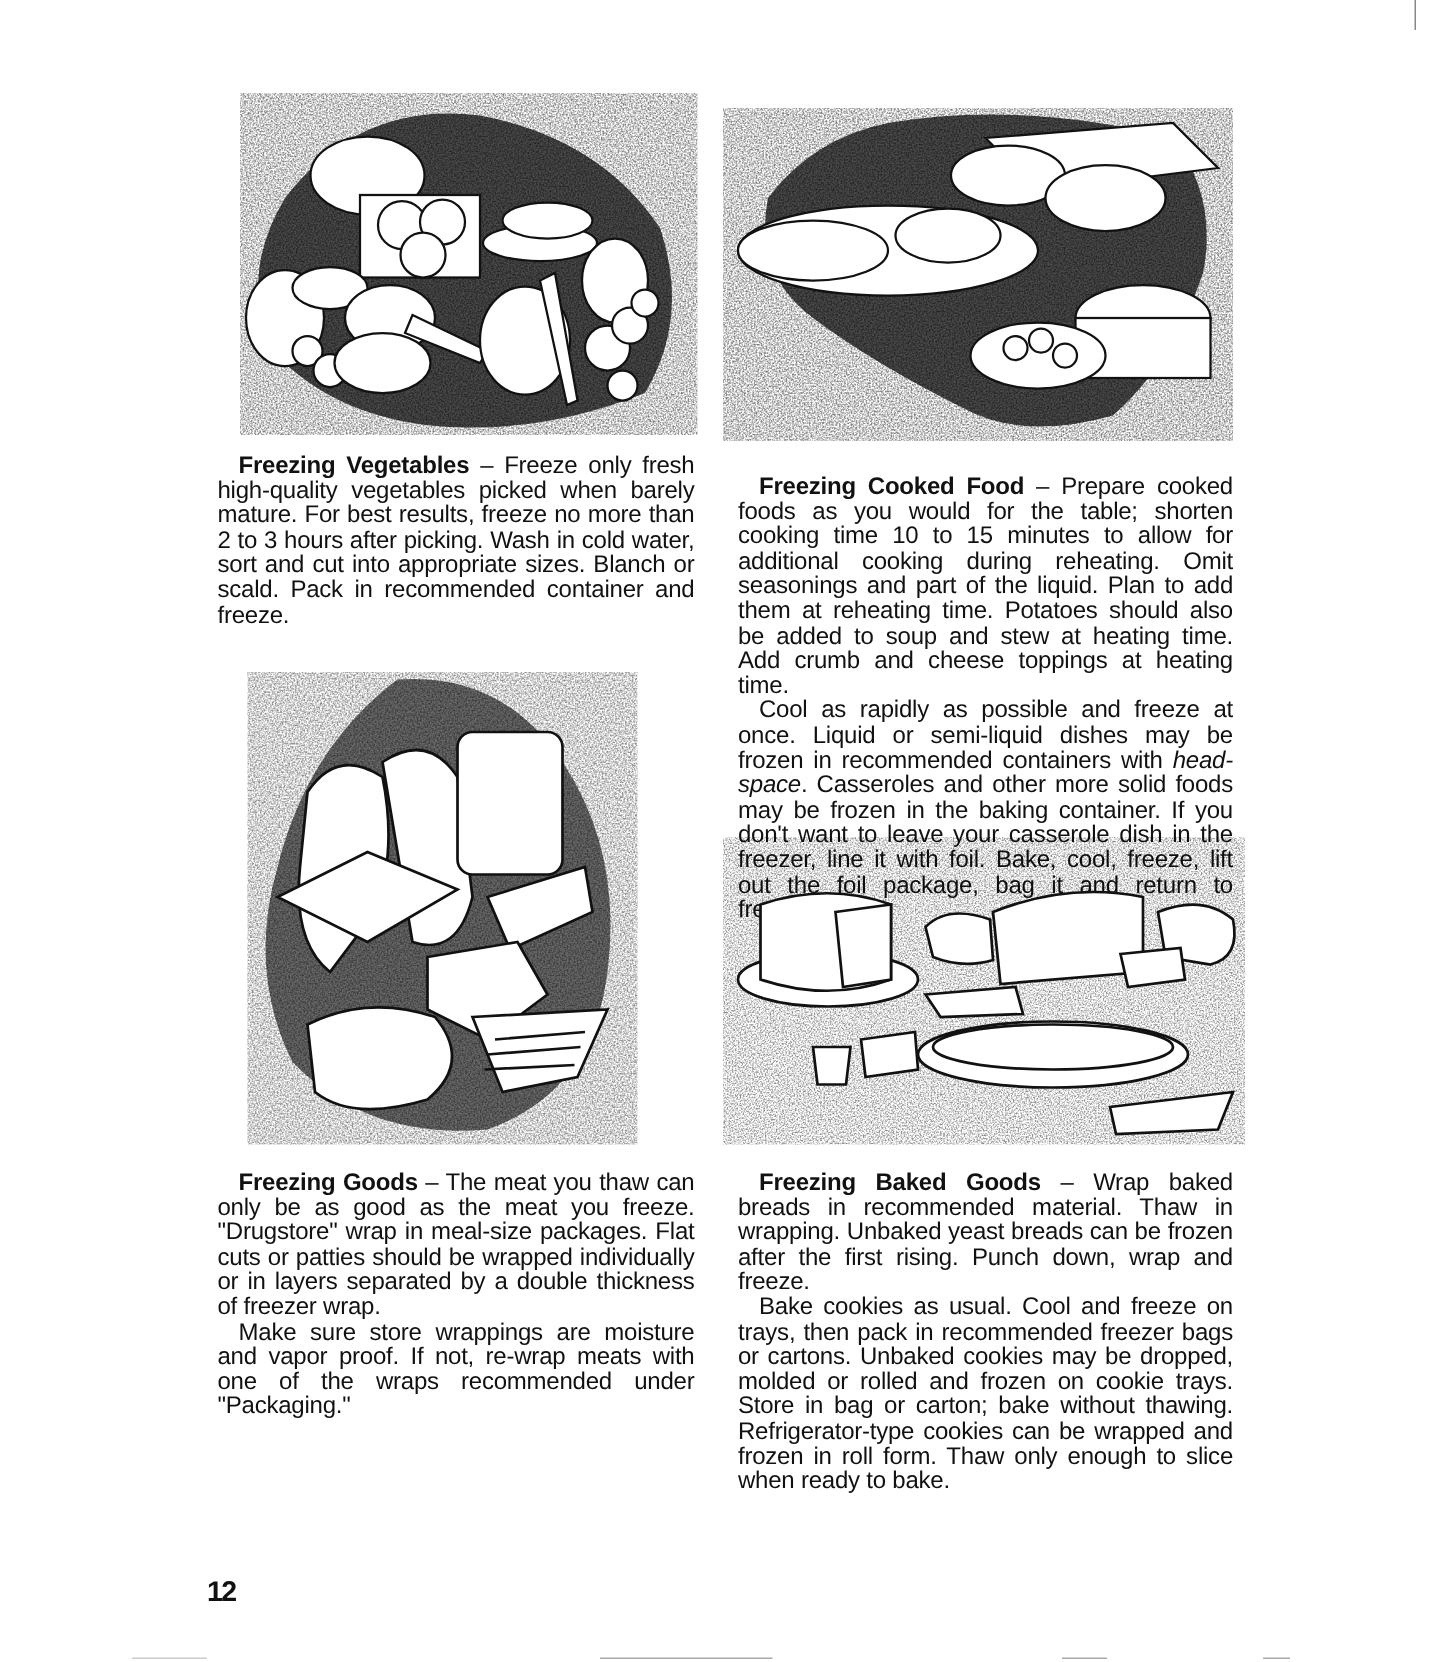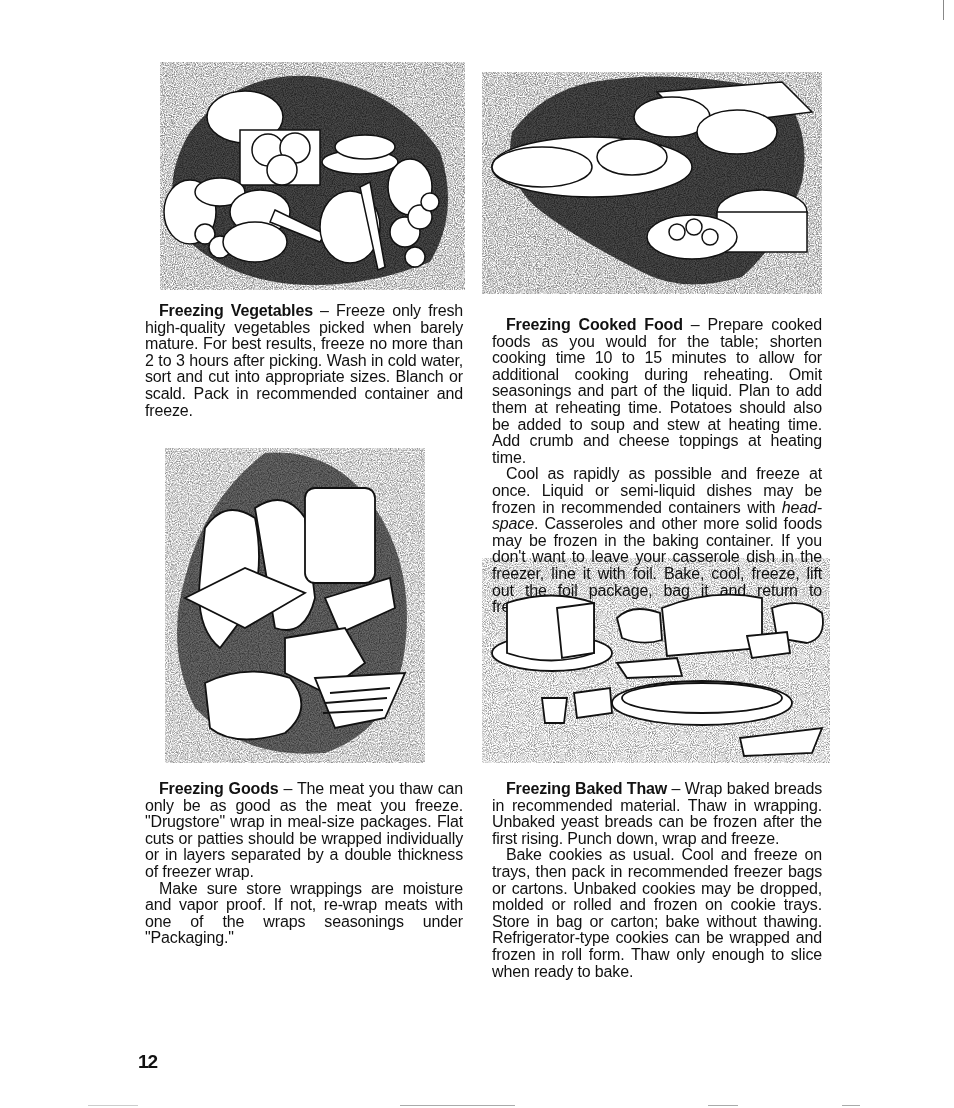--- a/index.html
+++ b/index.html
@@ -138,25 +138,25 @@
       <ellipse cx="220" cy="140" rx="80" ry="15"></ellipse>
       <path d="M258 180 L340 170 L330 195 L262 198Z"></path>
       <path d="M60 140 L85 140 L82 165 L63 165Z"></path>
       <path d="M92 135 L128 130 L130 155 L95 160Z"></path>
     </g>
   </svg>
 </div>
 
 <div class="text" style="left:145px; top:781px; width:318px;">
   <p class="indent"><b>Freezing Goods</b><span> – </span><span>The meat you thaw can only be as good as the meat you freeze. "Drugstore" wrap in meal-size packages. Flat cuts or patties should be wrapped individually or in layers separated by a double thickness of freezer wrap.</span></p>
-  <p class="indent">Make sure store wrappings are moisture and vapor proof. If not, re-wrap meats with one of the wraps seasonings under "Packaging."</p>
+  <p class="indent">Make sure store wrappings are moisture and vapor proof. If not, re-wrap meats with one of the wraps recommended under "Packaging."</p>
 </div>
 
 <div class="text" style="left:492px; top:781px; width:330px;">
-  <p class="indent"><b>Freezing Baked Thaw</b><span> – </span><span>Wrap baked breads in recommended material. Thaw in wrapping. Unbaked yeast breads can be frozen after the first rising. Punch down, wrap and freeze.</span></p>
+  <p class="indent"><b>Freezing Baked Goods</b><span> – </span><span>Wrap baked breads in recommended material. Thaw in wrapping. Unbaked yeast breads can be frozen after the first rising. Punch down, wrap and freeze.</span></p>
   <p class="indent">Bake cookies as usual. Cool and freeze on trays, then pack in recommended freezer bags or cartons. Unbaked cookies may be dropped, molded or rolled and frozen on cookie trays. Store in bag or carton; bake without thawing. Refrigerator-type cookies can be wrapped and frozen in roll form. Thaw only enough to slice when ready to bake.</p>
 </div>
 
 <div class="page-num">12</div>
 
 <div class="foot-line" style="left:400px; width:115px;"></div>
 <div class="foot-line" style="left:708px; width:30px;"></div>
 <div class="foot-line" style="left:842px; width:18px;"></div>
 <div class="foot-line" style="left:88px; width:50px; background:#ccc;"></div>
 

